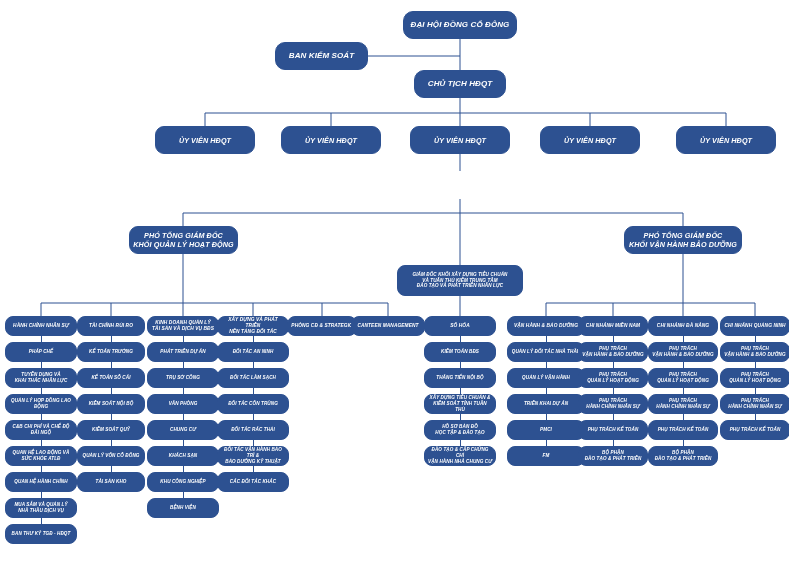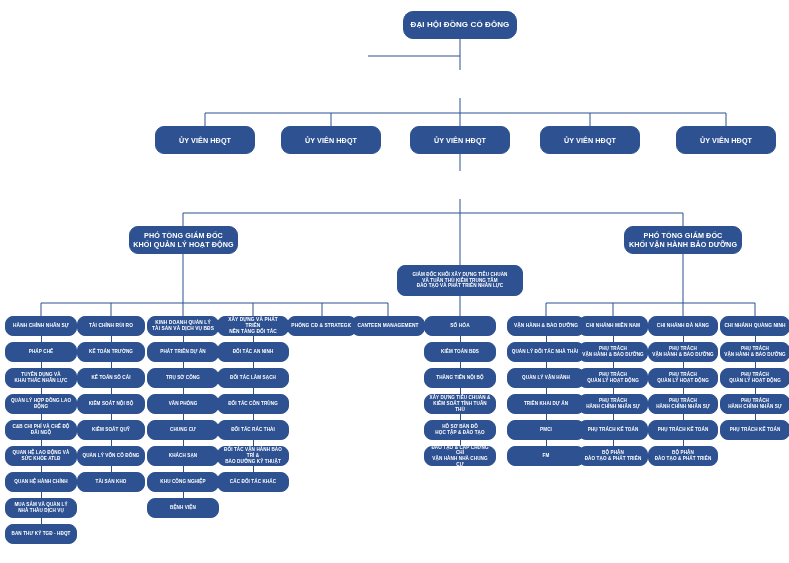--- a/index.html
+++ b/index.html
@@ -3,21 +3,21 @@
 <meta charset="utf-8">
 <style>
   html,body{margin:0;padding:0;}
   body{
     width:789px;height:563px;
     background:#ffffff;
     font-family:"Liberation Sans", sans-serif;
     overflow:hidden;
     position:relative;
   }
-  #chart{position:absolute;left:0;top:0;width:789px;height:563px;}
+  #chart{position:absolute;left:0;top:0;width:789px;height:563px;font-style:italic;}
   .node{
     position:absolute;
     background:#2d5191;
     color:#ffffff;
     border-radius:9px;
     display:flex;
     align-items:center;
     justify-content:center;
     text-align:center;
     box-sizing:border-box;
@@ -75,20 +75,26 @@
     <line x1="683" y1="254" x2="683" y2="303"></line>
     <line x1="546" y1="303" x2="755" y2="303"></line>
     <line x1="546" y1="303" x2="546" y2="316"></line>
     <line x1="613" y1="303" x2="613" y2="316"></line>
     <line x1="683" y1="303" x2="683" y2="316"></line>
     <line x1="755" y1="303" x2="755" y2="316"></line>
   </svg>
 <div class="node lvl-top" style="left: 403px; top: 11px; width: 114px; height: 28px;">
       <span>ĐẠI HỘI ĐỒNG CỔ ĐÔNG</span>
     </div>
+    <div class="node lvl-top" style="left: 275px; top: 42px; width: 93px; height: 28px;">
+      <span>BAN KIỂM SOÁT</span>
+    </div>
+    <div class="node lvl-top" style="left: 414px; top: 70px; width: 92px; height: 28px;">
+      <span>CHỦ TỊCH HĐQT</span>
+    </div>
     <div class="node lvl-mid" style="left: 155px; top: 126px; width: 100px; height: 28px;">
       <span>ỦY VIÊN HĐQT</span>
     </div>
     <div class="node lvl-mid" style="left: 281px; top: 126px; width: 100px; height: 28px;">
       <span>ỦY VIÊN HĐQT</span>
     </div>
     <div class="node lvl-mid" style="left: 410px; top: 126px; width: 100px; height: 28px;">
       <span>ỦY VIÊN HĐQT</span>
     </div>
     <div class="node lvl-mid" style="left: 540px; top: 126px; width: 100px; height: 28px;">

